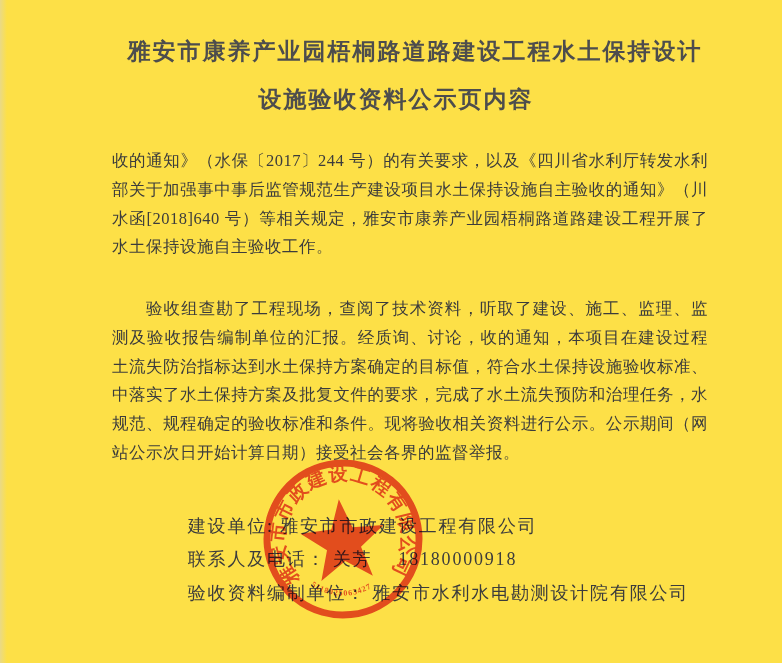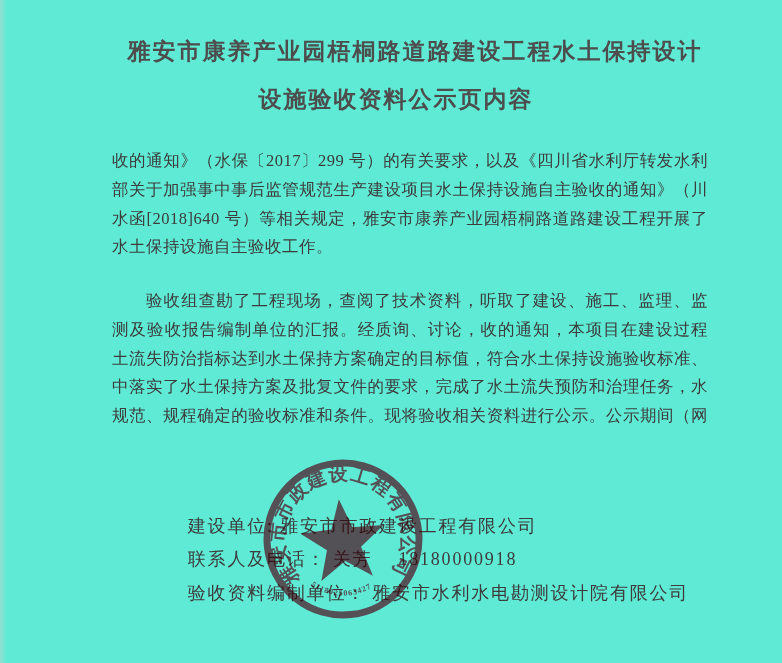--- a/index.html
+++ b/index.html
@@ -1,36 +1,36 @@
 <!DOCTYPE html>
 <html><head>
 <meta charset="utf-8">
 <style>
   html,body { margin:0; padding:0; background:#e9e9e9; }
   .page {
     position:relative; width:782px; height:663px; margin:0 auto;
-    background:#5eead4; overflow:hidden;
+    background:#fde047; overflow:hidden;
     font-family:"Liberation Serif","DejaVu Serif",serif;
     color:#3e3e3e;
   }
   .scan-edge-left {
     position:absolute; left:0; top:0; width:7px; height:663px;
     background:linear-gradient(to right, rgba(210,210,210,.45), rgba(255,255,255,0));
   }
   .title-line {
     position:absolute; left:0; width:782px; text-align:center;
     font-weight:bold; font-size:23px; letter-spacing:2px; color:#4d4d4d;
     white-space:nowrap;
   }
   .title-1 { top:36px; transform:translateX(24px); }
   .title-2 { top:84px; transform:translateX(5px); }
 
   .para { position:absolute; left:112px; width:596px; font-size:16.5px; color:#3c3c3c; }
   .para-1 { top:147px; }
-  .para-2 { top:287px; }
+  .para-2 { top:295px; }
   .line {
     height:28.8px; line-height:28.8px;
     text-align:justify; text-align-last:justify;
     letter-spacing:0.5px; white-space:nowrap; overflow:visible;
   }
   .line.indent { text-indent:34px; }
   .line.last { text-align-last:left; }
 
   .contacts { position:absolute; left:150px; top:476px; font-size:18px; color:#3c3c3c; }
   .contact-row { height:33.6px; line-height:33.6px; letter-spacing:1.8px; white-space:pre; }
@@ -53,32 +53,33 @@
 <body>
 
 <div class="page">
 
   <div class="scan-edge-left"></div>
 
   <div class="title-line title-1">雅安市康养产业园梧桐路道路建设工程水土保持设计</div>
   <div class="title-line title-2">设施验收资料公示页内容</div>
 
   <div class="para para-1">
-    <div class="line">收的通知》（水保〔2017〕299 号）的有关要求，以及《四川省水利厅转发水利</div>
+    <div class="line">收的通知》（水保〔2017〕244 号）的有关要求，以及《四川省水利厅转发水利</div>
     <div class="line">部关于加强事中事后监管规范生产建设项目水土保持设施自主验收的通知》（川</div>
     <div class="line">水函[2018]640 号）等相关规定，雅安市康养产业园梧桐路道路建设工程开展了</div>
     <div class="line last">水土保持设施自主验收工作。</div>
   </div>
 
   <div class="para para-2">
     <div class="line indent">验收组查勘了工程现场，查阅了技术资料，听取了建设、施工、监理、监</div>
     <div class="line">测及验收报告编制单位的汇报。经质询、讨论，收的通知，本项目在建设过程</div>
     <div class="line">土流失防治指标达到水土保持方案确定的目标值，符合水土保持设施验收标准、</div>
     <div class="line">中落实了水土保持方案及批复文件的要求，完成了水土流失预防和治理任务，水</div>
     <div class="line">规范、规程确定的验收标准和条件。现将验收相关资料进行公示。公示期间（网</div>
+    <div class="line last">站公示次日开始计算日期）接受社会各界的监督举报。</div>
   </div>
 
   <div class="contacts">
     <div class="contact-row">
       <span class="contact-label">建设单位: </span><span class="contact-value">雅安市市政建设工程有限公司</span>
     </div>
     <div class="contact-row">
       <span class="contact-label">联系人及电话： </span><span class="contact-value">关芳　 18180000918</span>
     </div>
     <div class="contact-row">

